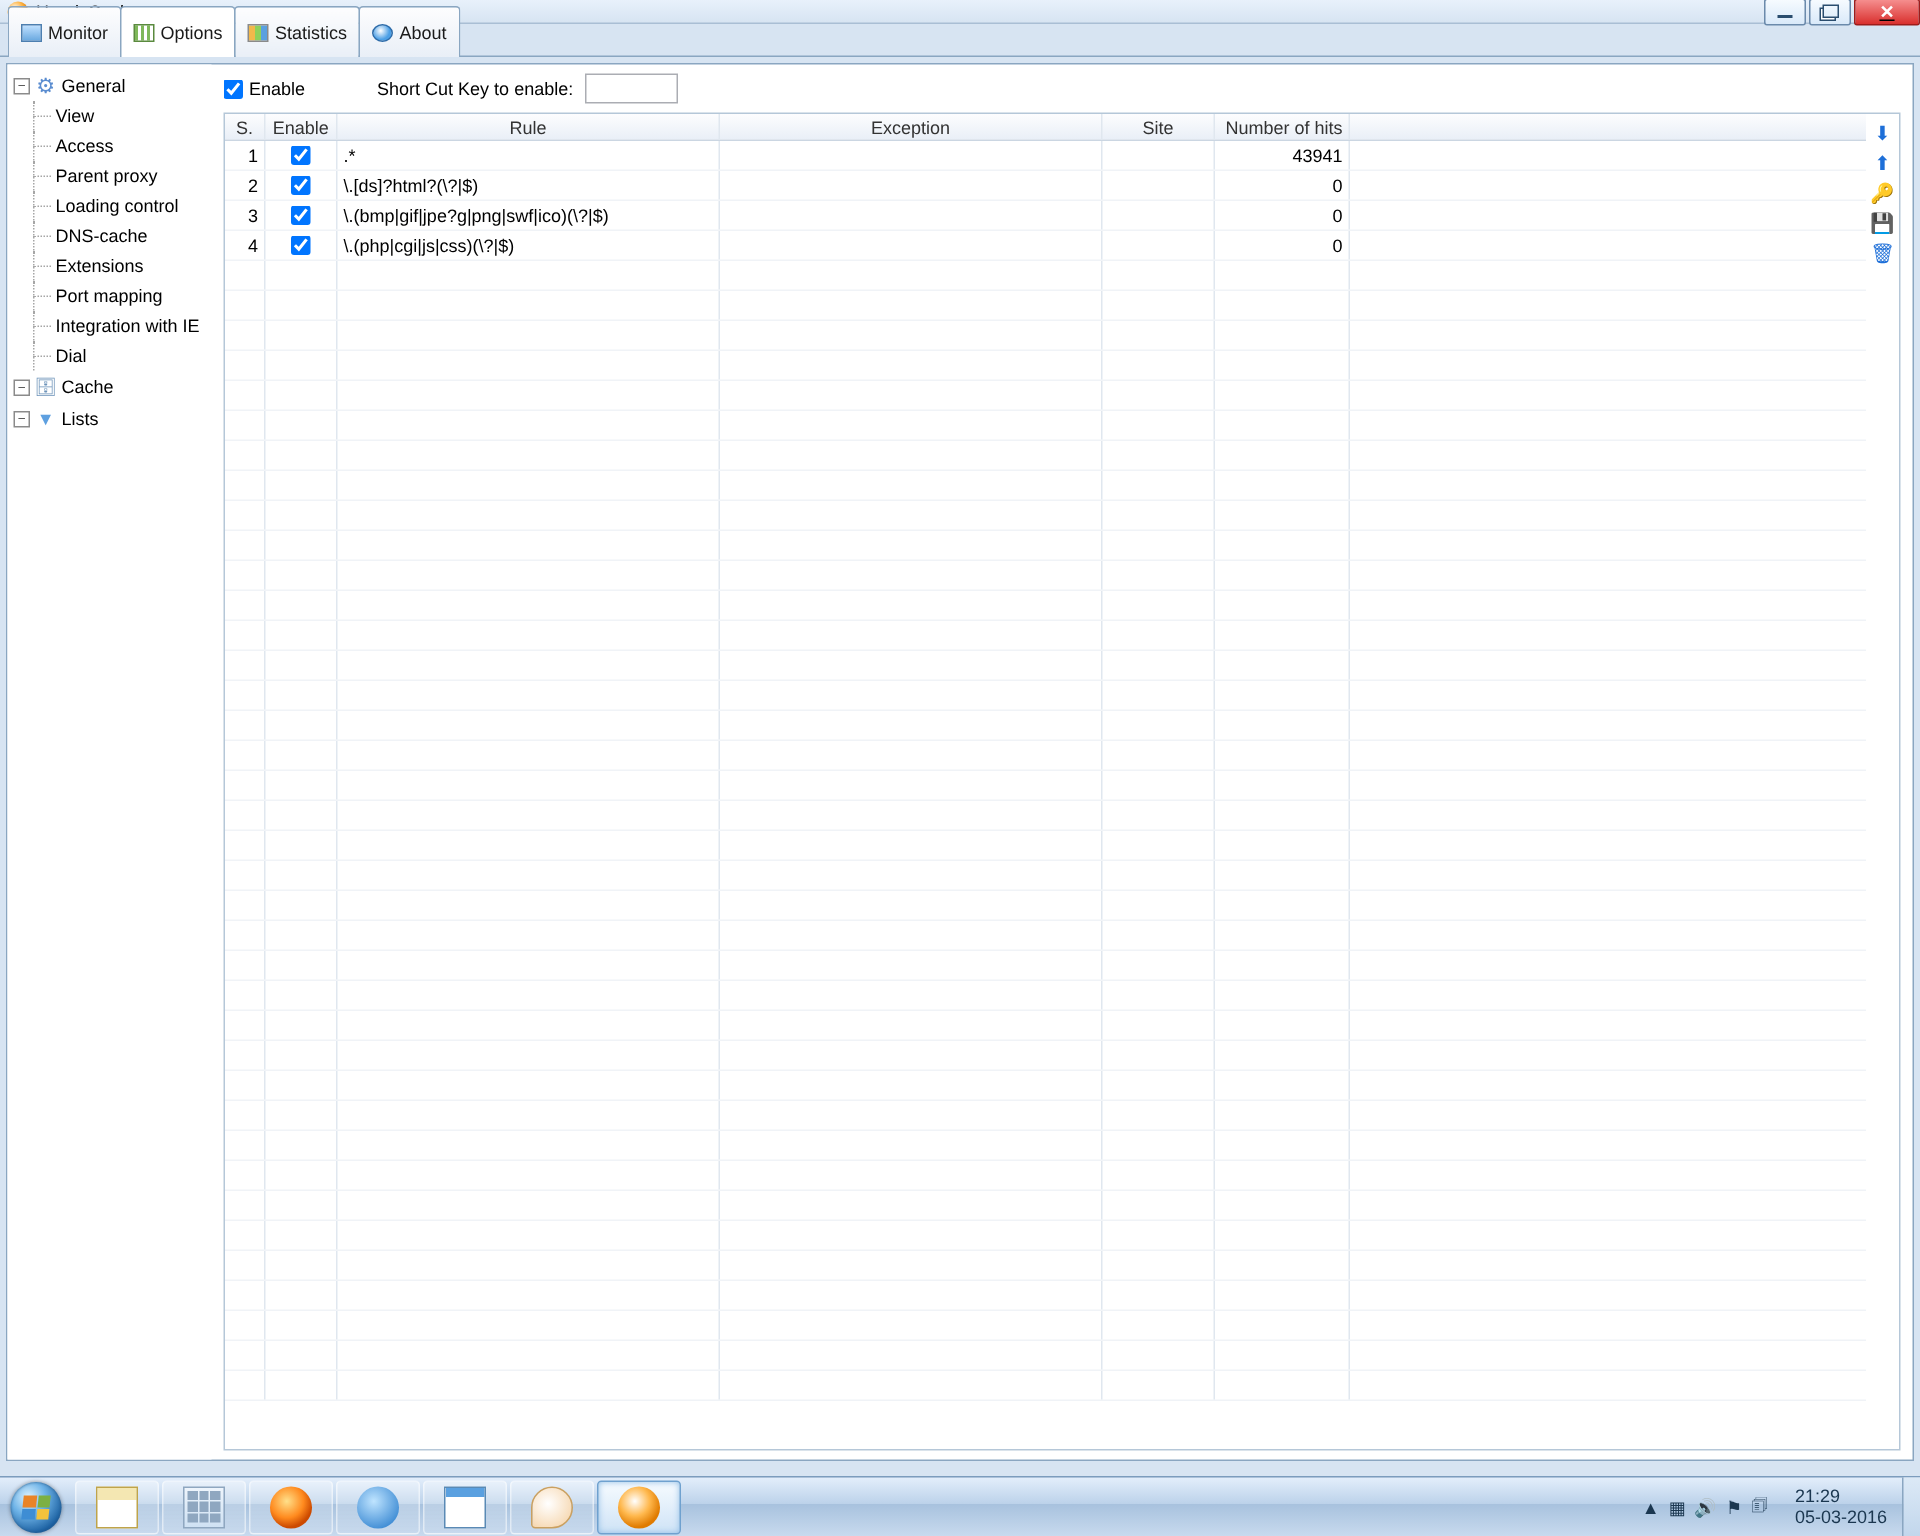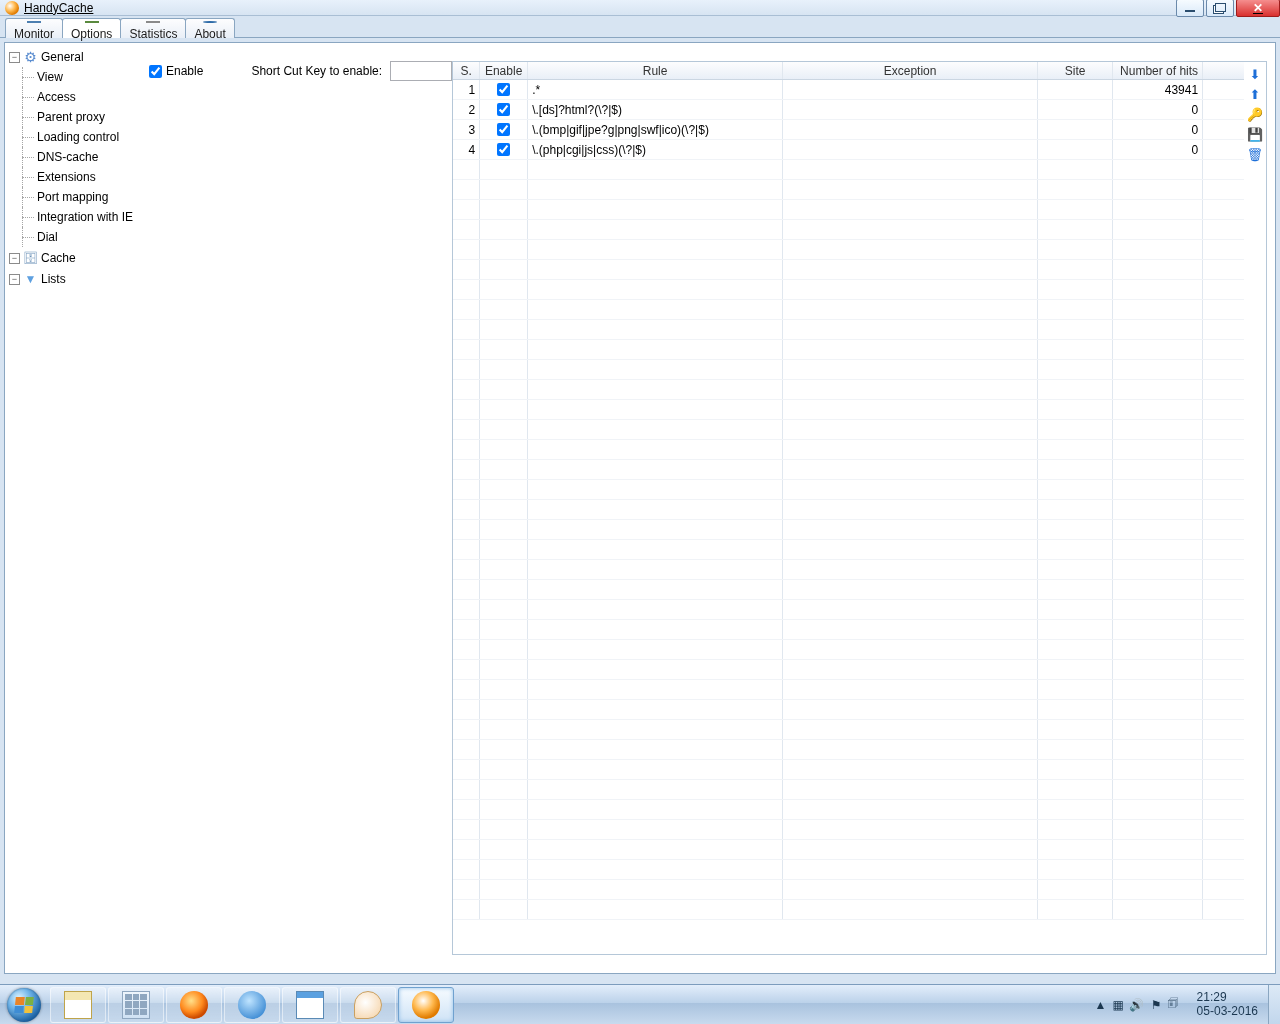--- a/index.html
+++ b/index.html
@@ -11,41 +11,41 @@
 .titlebar .title { font-size:12px; color:#000; }
 .titlebar .spacer { flex:1; }
 .winbtn { height:18px; width:28px; border:1px solid #6b8aab; border-radius:2px; margin-right:2px; display:flex; align-items:center; justify-content:center; background:linear-gradient(#f6fbff,#d9e9f9); font-size:11px; color:#2a4d6e; }
 .winbtn.restore::before { content:""; display:block; width:9px; height:7px; border:1px solid #2a4d6e; box-shadow:-2px 2px 0 -1px #fff,-2px 2px 0 0 #2a4d6e; }
 .winbtn.min::before { content:""; display:block; width:10px; height:0; border-top:2px solid #2a4d6e; position:relative; top:3px; }
 .winbtn.close { width:44px; background:linear-gradient(#f58e8e,#d9302e); border-color:#9e1c1b; color:#fff; margin-right:0; }
 .winbtn.close::before { content:"✕"; font-weight:bold; font-size:12px; }
 
 
 .tabbar { height:22px; display:flex; align-items:flex-end; padding-left:5px; gap:0; background:#d7e4f2; border-bottom:1px solid #8aa6c1; }
-.tab { display:flex; align-items:center; gap:4px; padding:2px 8px; border:1px solid #8aa6c1; border-bottom:none; background:linear-gradient(#fdfdfe,#e9eff7); border-top-left-radius:3px; border-top-right-radius:3px; margin-right:-1px; color:#1a1a1a; position:relative; top:1px; height:20px;flex-direction:column; }
+.tab { display:flex; align-items:center; gap:4px; padding:2px 8px; border:1px solid #8aa6c1; border-bottom:none; background:linear-gradient(#fdfdfe,#e9eff7); border-top-left-radius:3px; border-top-right-radius:3px; margin-right:-1px; color:#1a1a1a; position:relative; top:1px; height:34px; }
 .tab.active { background:#fff; z-index:2; }
 .tab .ticon { width:14px; height:12px; }
 
 
 .client { position:absolute; top:42px; left:4px; right:4px; bottom:50px; background:#fff; border:1px solid #8aa6c1; display:flex; }
 .tree { width:136px; padding:4px 2px; background:#fff; overflow:hidden; }
 .tree ul { list-style:none; }
 .tree-root > li { margin-bottom:1px; }
 .node { display:flex; align-items:center; height:20px; padding-left:2px; white-space:nowrap; }
 .twist { width:11px; height:11px; border:1px solid #8b8b8b; display:inline-flex; align-items:center; justify-content:center; font-size:9px; line-height:1; margin-right:3px; color:#555; background:#fff; }
 .node .gicon { width:15px; height:14px; margin-right:3px; display:flex; align-items:center; justify-content:center; }
 .children { padding-left:15px; }
 .children li { position:relative; }
 .children li::before { content:""; position:absolute; left:0; top:0; bottom:0; border-left:1px dotted #a6a6a6; }
 .children .leaf { display:flex; align-items:center; height:20px; padding-left:15px; position:relative; }
 .children .leaf::before { content:""; position:absolute; left:0; top:10px; width:12px; border-top:1px dotted #a6a6a6; }
 .leaf.selected { background:#1e90ff; color:#fff; }
 .leaf.selected::before { border-color:#a6a6a6; }
 
-.mainpane { flex:1; display:flex; flex-direction:row; padding:18px 8px; }
+.mainpane { flex:1; display:flex; flex-direction:column; padding:6px 8px; }
 .topctrls { display:flex; flex-direction:column; gap:4px; margin-bottom:6px; }
 .row { display:flex; align-items:center; gap:8px; }
 .chk { display:flex; align-items:center; gap:4px; }
 .chk input { width:13px; height:13px; }
 .shortcut-lbl { margin-left:40px; }
 .shortcut-inp { width:62px; height:20px; border:1px solid #abadb3; background:#fff; }
 
 .grid-wrap { flex:1; display:flex; border:1px solid #b5c7d8; }
 .grid { flex:1; overflow:hidden; }
 .ghead { display:flex; height:18px; background:linear-gradient(#fdfdfe,#e9eff7); border-bottom:1px solid #cbd6e2; }

